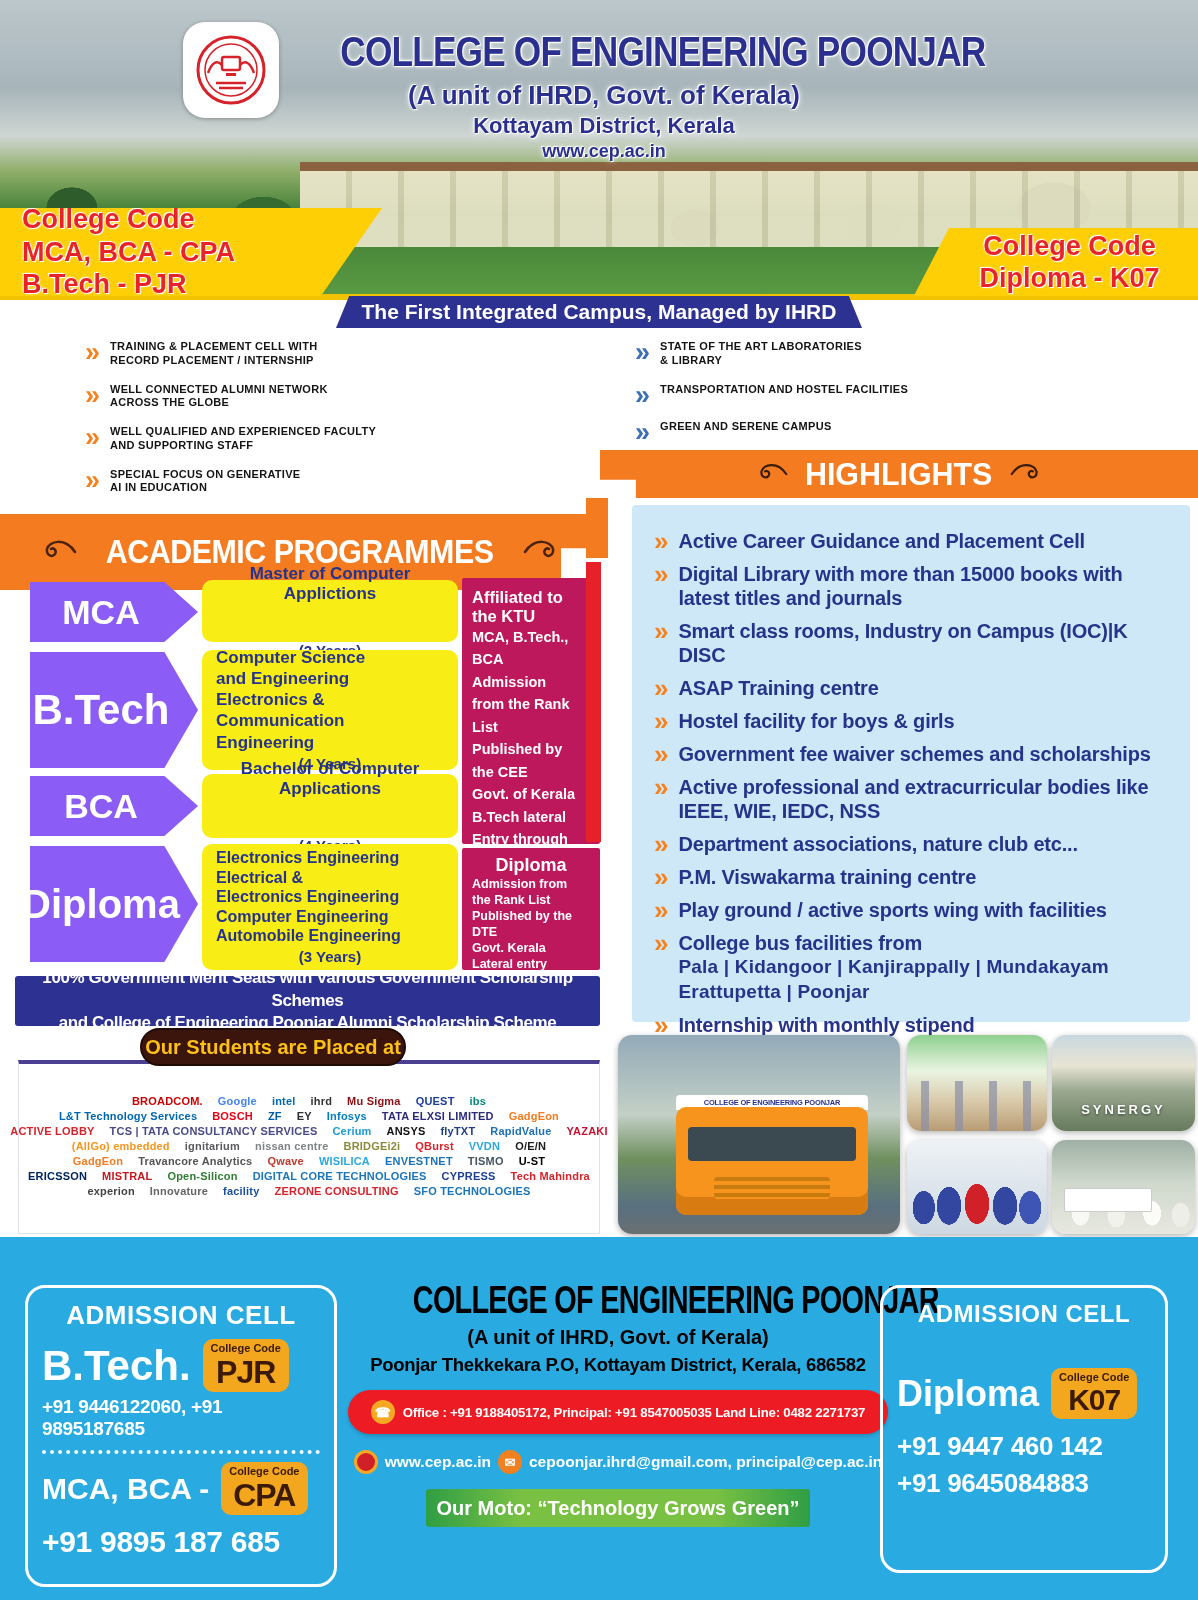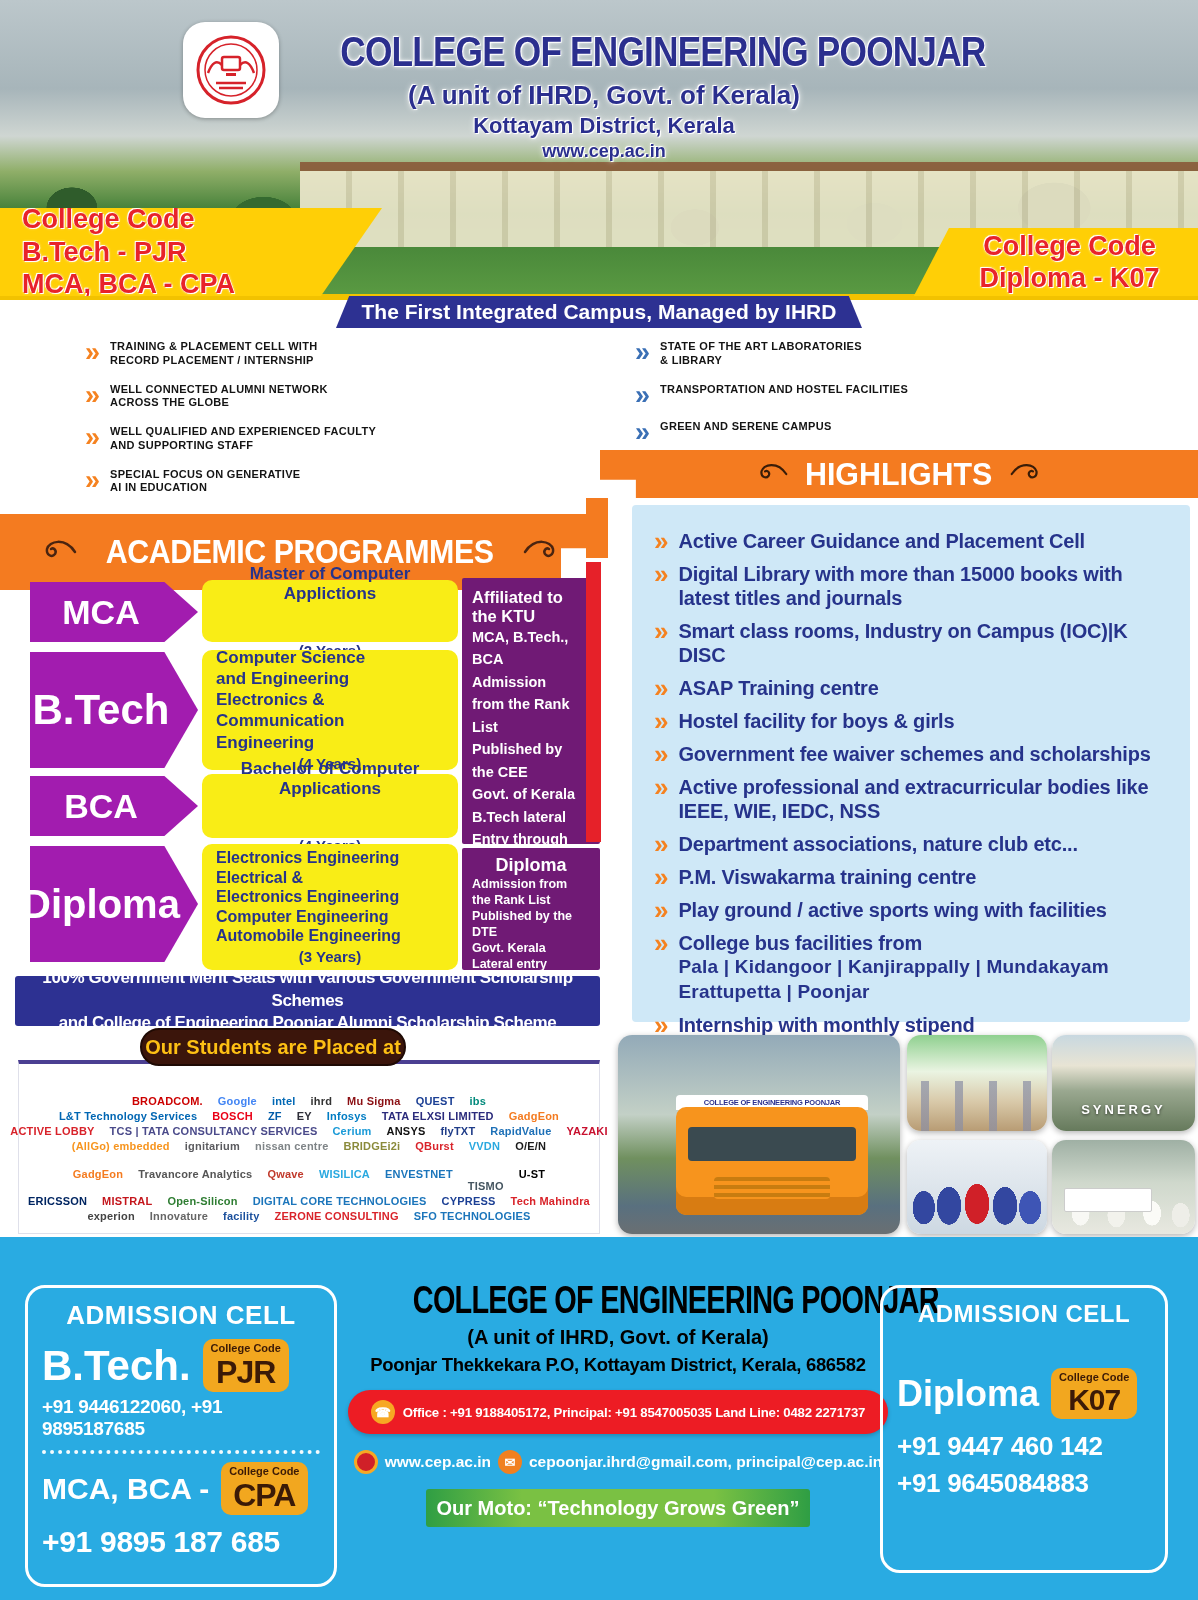--- a/index.html
+++ b/index.html
@@ -62,28 +62,28 @@
     display:flex;align-items:center;justify-content:center;gap:12px;}
   .acad-banner .h{color:#fff;font-weight:900;font-size:33px;letter-spacing:-.5px;
     transform:scaleX(.92);white-space:nowrap;}
   .hl-banner{left:600px;top:450px;width:598px;height:48px;background:#f47b20;
     clip-path:polygon(0 0,100% 0,100% 100%,6% 100%,6% 62%,0 62%);
     display:flex;align-items:center;justify-content:center;gap:12px;}
   .hl-banner .h{color:#fff;font-weight:900;font-size:32px;transform:scaleX(.95);white-space:nowrap;}
   .deco-orange{left:586px;top:498px;width:22px;height:60px;background:#f47b20;}
   .deco-red{left:586px;top:562px;width:15px;height:280px;background:#e62129;}
 
-  .arrow{background:#a21caf;color:#fff;font-weight:900;
+  .arrow{background:#8b5cf6;color:#fff;font-weight:900;
     clip-path:polygon(0 0,80% 0,100% 50%,80% 100%,0 100%);
     display:flex;align-items:center;justify-content:center;padding-right:26px;box-sizing:border-box;}
   .ybox{background:#f9ed16;border-radius:10px;color:#26338b;font-weight:800;
     box-sizing:border-box;padding:8px 14px;display:flex;flex-direction:column;justify-content:center;}
   .ybox .yrs{text-align:center;margin-top:2px;}
   .yb-c{text-align:center;gap:36px;}
-  .rbox{background:#701a75;color:#fff;box-sizing:border-box;border-radius:2px;}
+  .rbox{background:#be185d;color:#fff;box-sizing:border-box;border-radius:2px;}
   .merit{left:15px;top:976px;width:585px;height:50px;background:#2d3192;border-radius:3px;
     color:#fff;font-weight:800;font-size:17px;letter-spacing:-.4px;line-height:1.35;
     display:flex;align-items:center;justify-content:center;text-align:center;}
 
   
   .hl-panel{left:632px;top:505px;width:558px;height:517px;background:#cfe8f7;border-radius:4px;
     box-sizing:border-box;padding:24px 18px 10px 22px;}
   .hl-panel ul{list-style:none;margin:0;padding:0;}
   .hl{display:flex;gap:10px;margin-bottom:9px;align-items:flex-start;}
   .hl-b{color:#f58220;font-size:26px;font-weight:900;line-height:.8;margin-top:2px;}
@@ -196,22 +196,22 @@
 
   <div class="abs htitle">
     <div class="ht1">COLLEGE OF ENGINEERING POONJAR</div>
     <div class="ht2">(A unit of IHRD, Govt. of Kerala)</div>
     <div class="ht3">Kottayam District, Kerala</div>
     <div class="ht4">www.cep.ac.in</div>
   </div>
 
   <div class="abs code-left">
     <div class="cc">College Code</div>
+    <div class="cc">MCA, BCA - CPA</div>
     <div class="cc">B.Tech - PJR</div>
-    <div class="cc">MCA, BCA - CPA</div>
   </div>
   <div class="abs code-right">
     <div class="cc">College Code</div>
     <div class="cc">Diploma - K07</div>
   </div>
 
   <div class="abs ribbon">The First Integrated Campus, Managed by IHRD</div>
 
   <div class="abs feat-col fc-l">
 
@@ -481,21 +481,21 @@
         <span class="chip" style="color: rgb(217, 35, 42);">QBurst</span>
         <span class="chip" style="color: rgb(41, 168, 223);">VVDN</span>
         <span class="chip" style="color: rgb(26, 26, 26);">O/E/N</span>
       </div>
     <div class="lrow">
         <span class="chip" style="color: rgb(244, 123, 32);">GadgEon</span>
         <span class="chip" style="color: rgb(85, 85, 85);">Travancore Analytics</span>
         <span class="chip" style="color: rgb(192, 57, 43);">Qwave</span>
         <span class="chip" style="color: rgb(42, 169, 224);">WISILICA</span>
         <span class="chip" style="color: rgb(27, 117, 187);">ENVESTNET</span>
-        <span class="chip" style="color: rgb(69, 85, 96); margin-top: 25px;">TISMO</span>
+        <span class="chip" style="color: rgb(69, 85, 96);">TISMO</span>
         <span class="chip" style="color: rgb(0, 0, 0);">U-ST</span>
       </div>
     <div class="lrow">
         <span class="chip" style="color: rgb(0, 37, 97);">ERICSSON</span>
         <span class="chip" style="color: rgb(196, 22, 28);">MISTRAL</span>
         <span class="chip" style="color: rgb(46, 125, 50);">Open-Silicon</span>
         <span class="chip" style="color: rgb(27, 117, 187);">DIGITAL CORE TECHNOLOGIES</span>
         <span class="chip" style="color: rgb(27, 63, 148);">CYPRESS</span>
         <span class="chip" style="color: rgb(217, 35, 42);">Tech Mahindra</span>
       </div>

